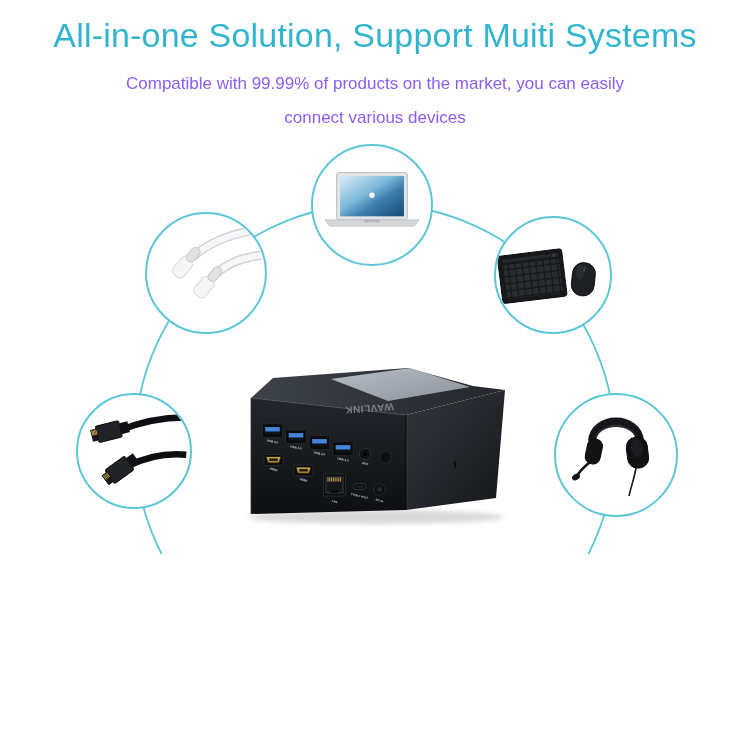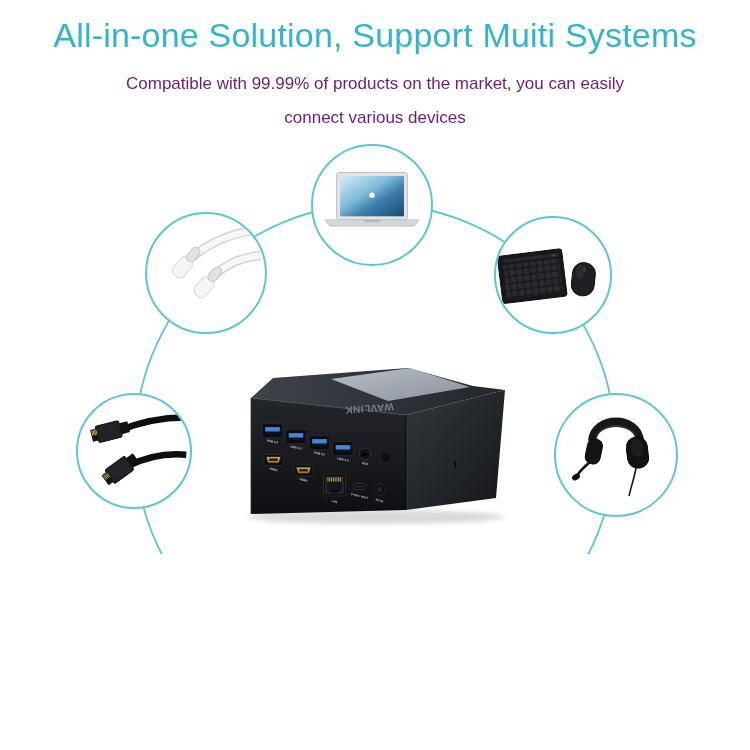--- a/index.html
+++ b/index.html
@@ -6,21 +6,21 @@
   #stage{
     position:relative;width:750px;height:554px;background:#ffffff;
     font-family:"Liberation Sans", sans-serif;overflow:hidden;
   }
   .page-title{
     position:absolute;top:16px;left:0;width:750px;text-align:center;
     font-size:34px;font-weight:400;color:var(--accent,#31b4cd);letter-spacing:.2px;
   }
   .page-subtitle{
     position:absolute;left:0;width:750px;text-align:center;
-    font-size:17px;color:#701a75;line-height:23px;
+    font-size:17px;color:#8b5cf6;line-height:23px;
   }
   #sub1{top:72px;} #sub2{top:90px;margin-top:16px;}
   .ring-svg{position:absolute;left:0;top:0;z-index:1;}
   .device-circle{
     position:absolute;border:2px solid var(--ring,#5cc6d9);border-radius:50%;
     background:#fff;box-sizing:border-box;overflow:hidden;z-index:2;
   }
   .device-circle svg{display:block;width:100%;height:100%;}
   #c-laptop  {left:311px;top:144px;width:122px;height:122px;}
   #c-usbc    {left:145px;top:212px;width:122px;height:122px;}

